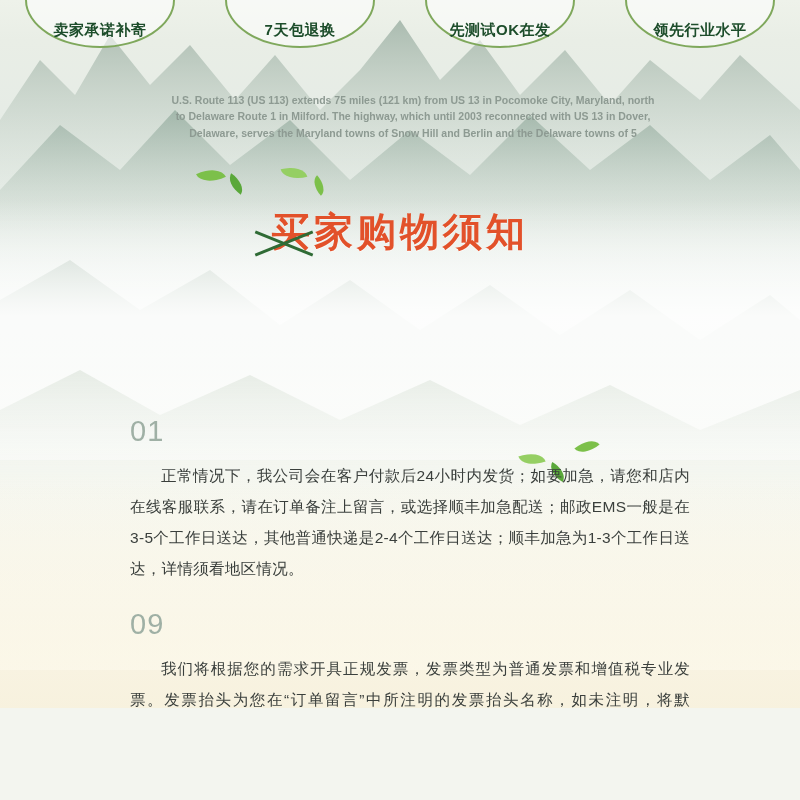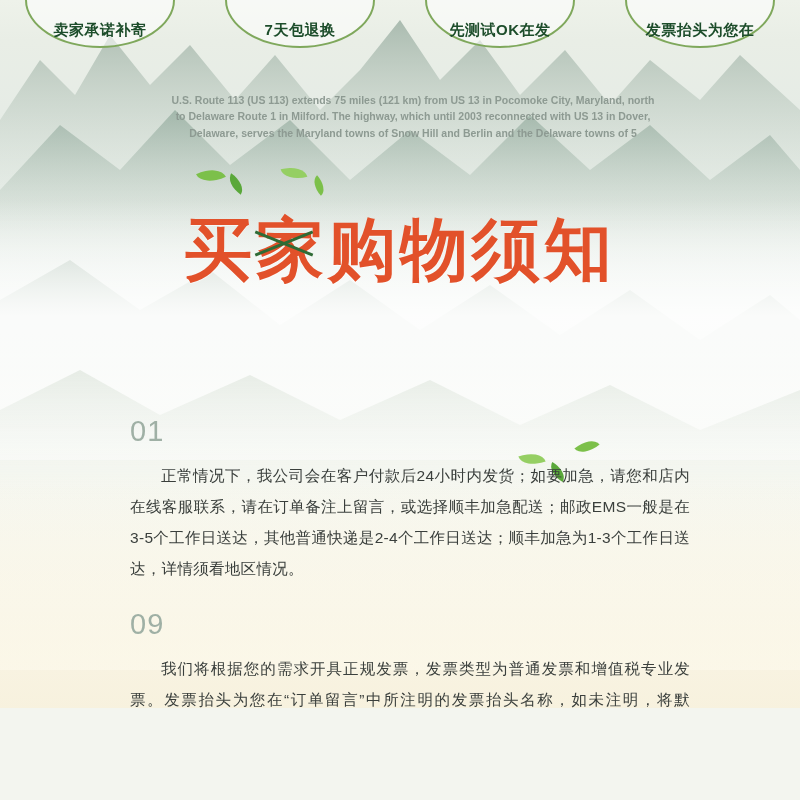--- a/index.html
+++ b/index.html
@@ -102,21 +102,21 @@
     position: absolute;
     top: 205px;
     left: 0;
     width: 800px;
     text-align: center;
     z-index: 6;
   }
   .title-wrap .title {
     display: inline-block;
     font-family: "Liberation Serif", serif;
-    font-size: 68px;
+    font-size: 39px;
     font-weight: bold;
     letter-spacing: 4px;
     color: #e2512a;
     text-shadow: 0 1px 0 rgba(255,255,255,0.6);
     text-align: right;
   }
   .title-strike {
     position: absolute;
     top: 242px;
     left: 253px;
@@ -245,21 +245,21 @@
     <div class="badge">
       <span>卖家承诺补寄</span>
     </div>
     <div class="badge">
       <span>7天包退换</span>
     </div>
     <div class="badge">
       <span>先测试OK在发</span>
     </div>
     <div class="badge">
-      <span>发票抬头为您在</span>
+      <span>领先行业水平</span>
     </div>
   </div>
 
   <div class="eng-note">U.S. Route 113 (US 113) extends 75 miles (121 km) from US 13 in Pocomoke City, Maryland, north to Delaware Route 1 in Milford. The highway, which until 2003 reconnected with US 13 in Dover, Delaware, serves the Maryland towns of Snow Hill and Berlin and the Delaware towns of 5</div>
 
   <div class="leaf" style="top:168px;left:198px;width:26px;height:15px;transform:rotate(-25deg);"></div>
   <div class="leaf dark" style="top:178px;left:226px;width:20px;height:12px;transform:rotate(35deg);"></div>
   <div class="leaf light" style="top:166px;left:282px;width:24px;height:14px;transform:rotate(-15deg);"></div>
   <div class="leaf" style="top:180px;left:310px;width:18px;height:11px;transform:rotate(48deg);"></div>
   <div class="leaf light" style="top:452px;left:520px;width:24px;height:14px;transform:rotate(-20deg);"></div>

